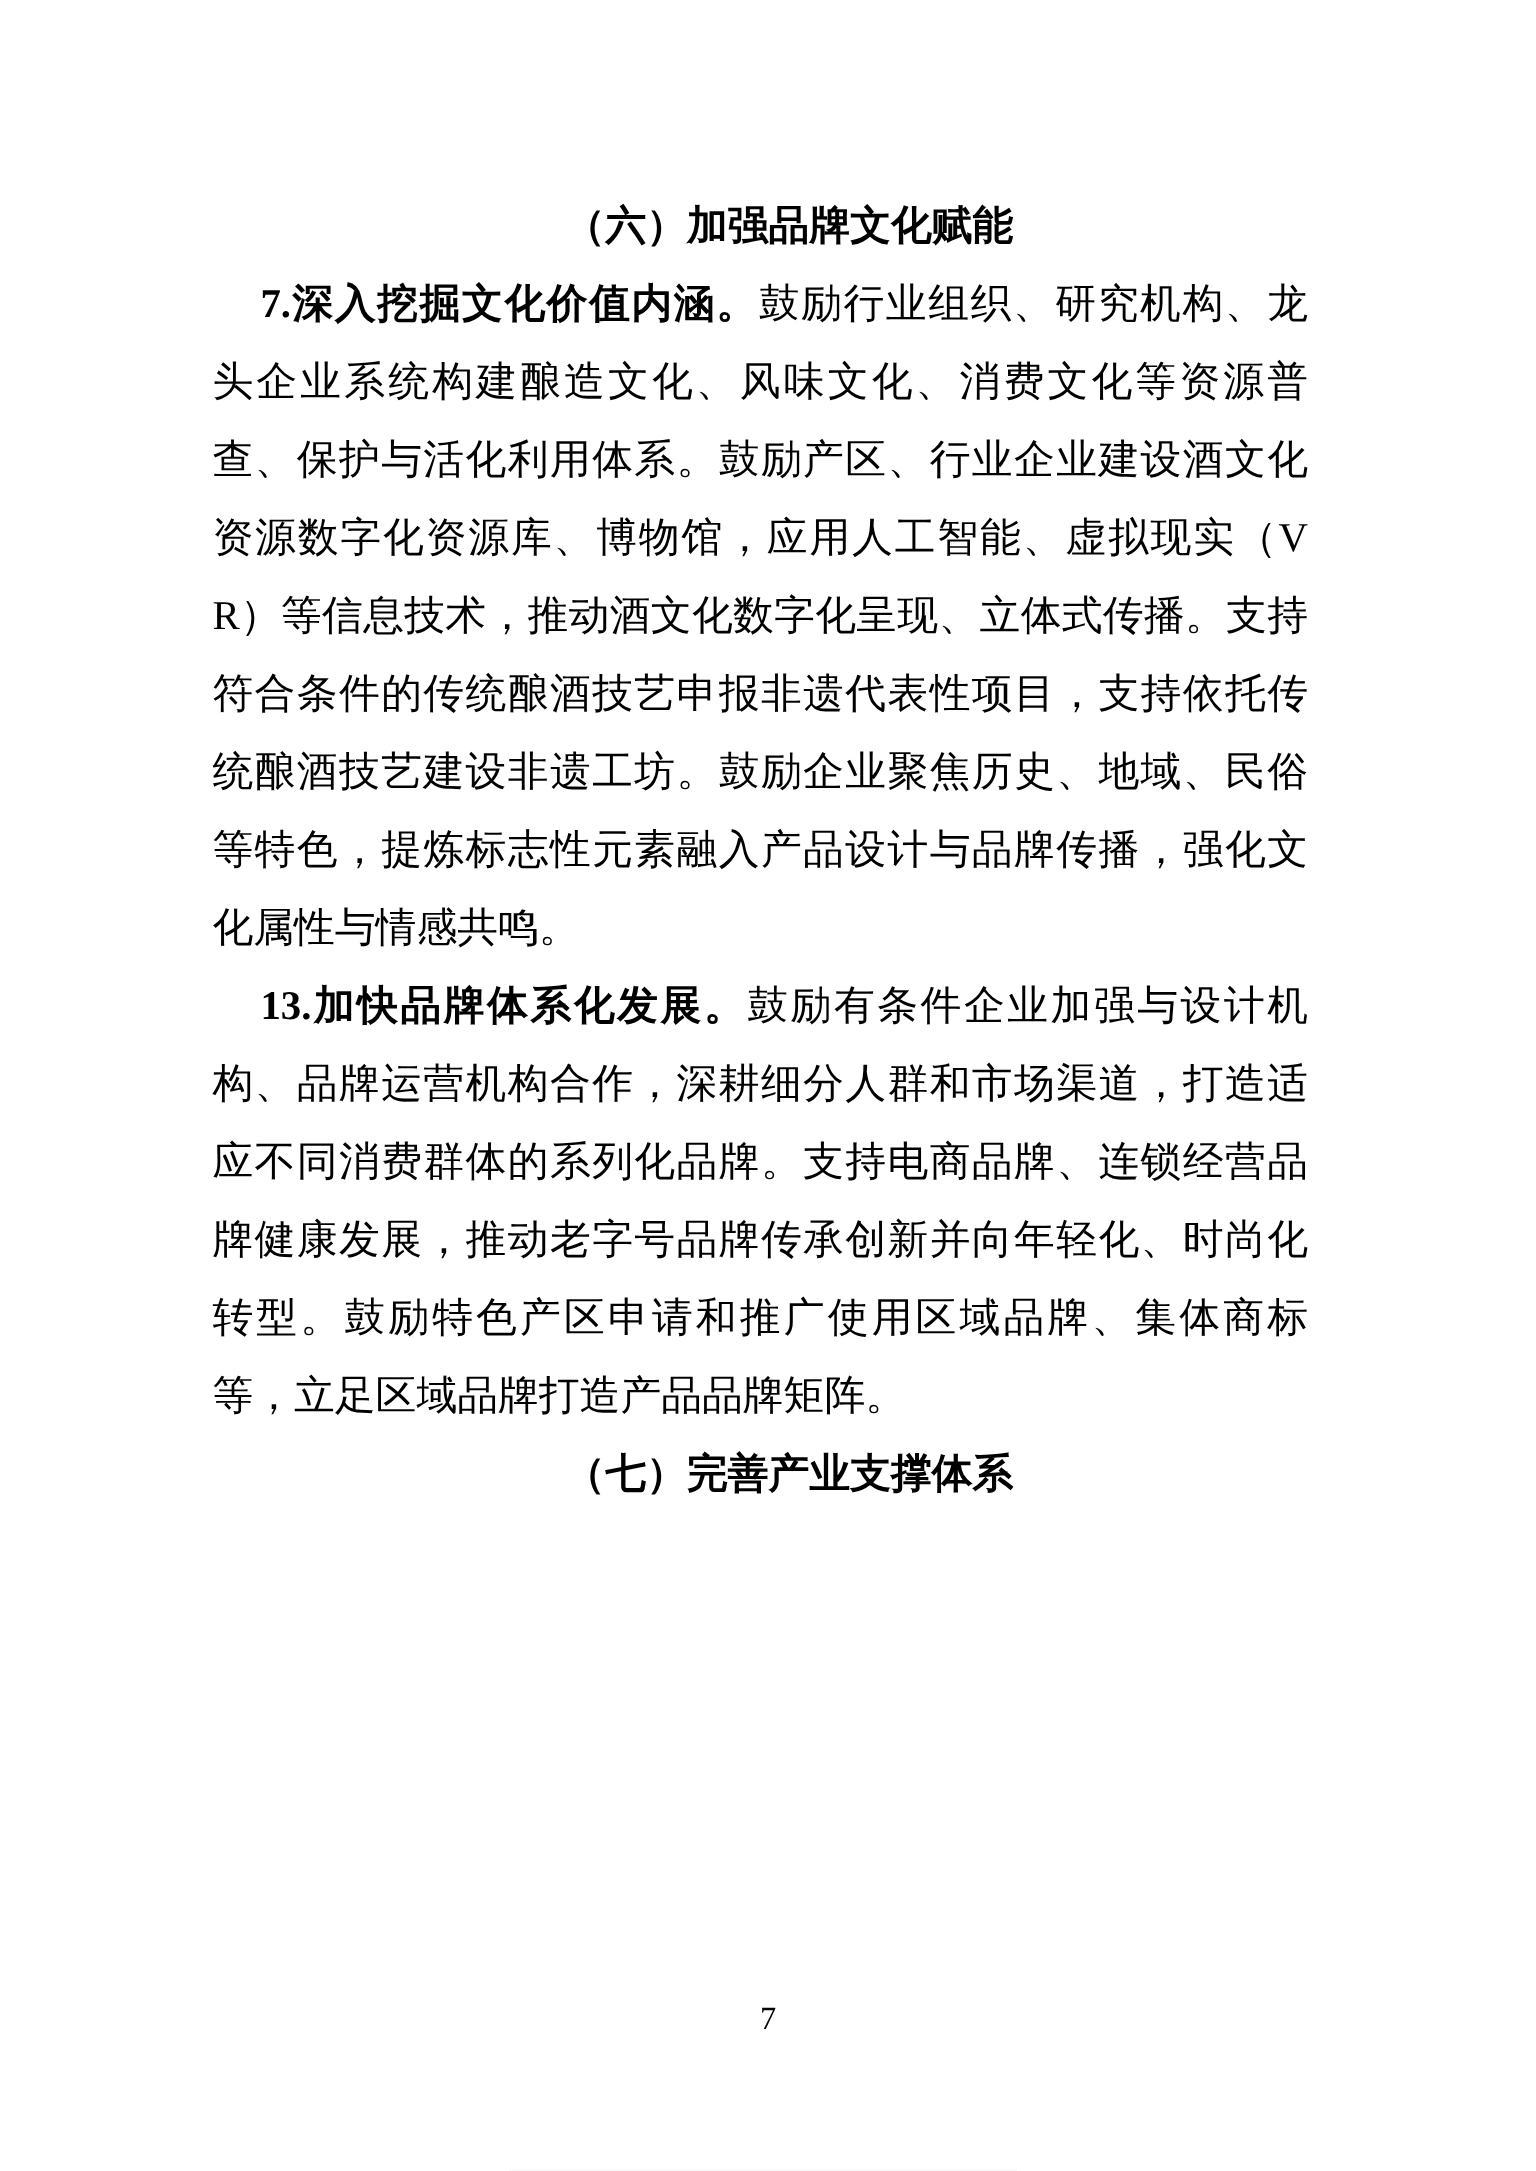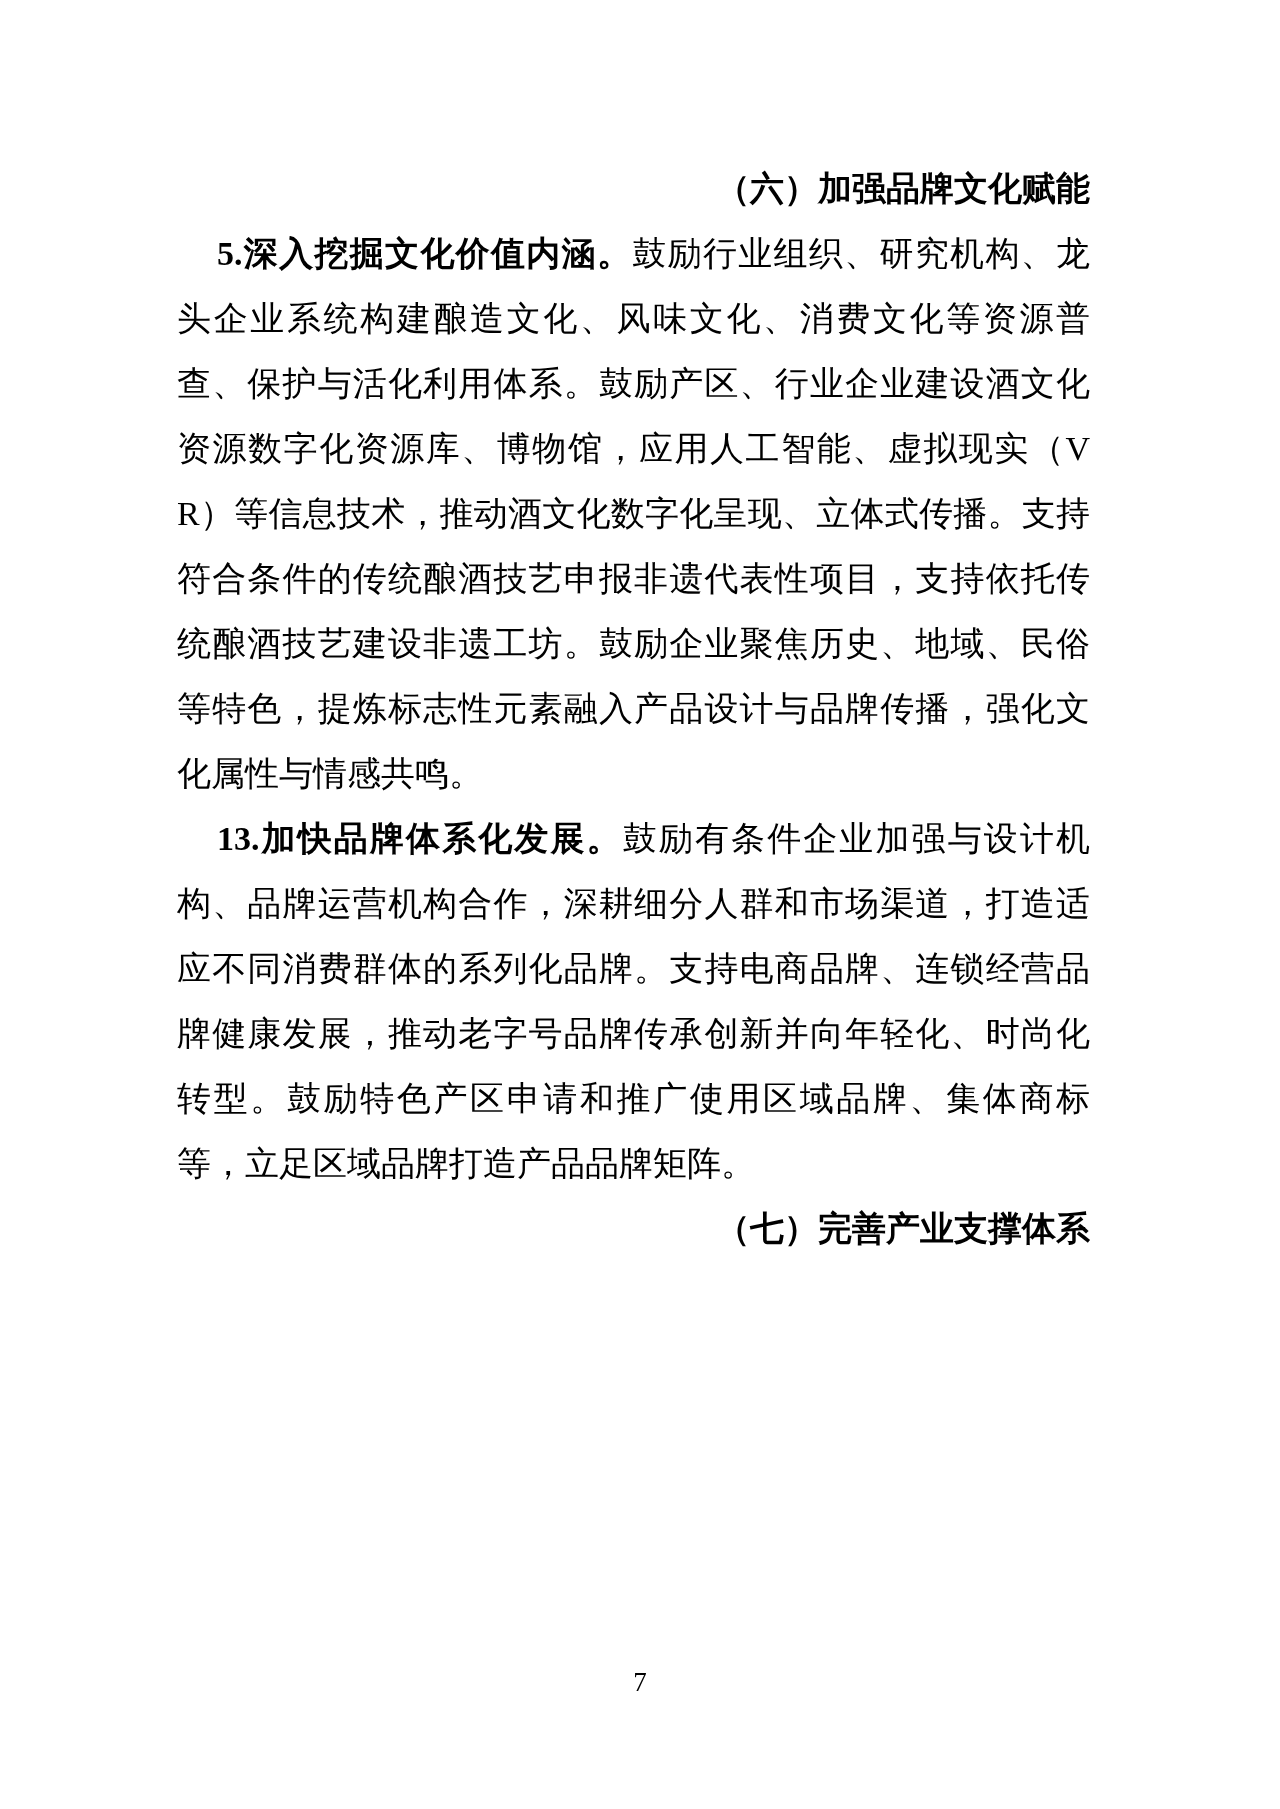--- a/index.html
+++ b/index.html
@@ -26,21 +26,21 @@
     line-height: 65px;
     text-align: justify;
     text-justify: inter-ideograph;
     word-break: break-all;
   }
   .doc-heading {
     margin: 0;
     font-size: 34px;
     font-weight: 700;
     text-indent: 48px;
-    text-align: right;
+    text-align: center;
   }
   .doc-para {
     margin: 0;
     text-indent: 40px;
   }
   .doc-para .lead {
     font-weight: 700;
   }
   .page-number {
     position: absolute;
@@ -54,21 +54,21 @@
   }
 </style>
 </head>
 <body>
 
 <div class="page">
   <div class="content">
 
     <p class="doc-heading">（六）加强品牌文化赋能</p>
 
-    <p class="doc-para"><span class="lead">5.深入挖掘文化价值内涵。</span><span>鼓励行业组织、研究机构、龙头企业系统构建酿造文化、风味文化、消费文化等资源普查、保护与活化利用体系。鼓励产区、行业企业建设酒文化资源数字化资源库、博物馆，应用人工智能、虚拟现实（VR）等信息技术，推动酒文化数字化呈现、立体式传播。支持符合条件的传统酿酒技艺申报非遗代表性项目，支持依托传统酿酒技艺建设非遗工坊。鼓励企业聚焦历史、地域、民俗等特色，提炼标志性元素融入产品设计与品牌传播，强化文化属性与情感共鸣。</span></p>
+    <p class="doc-para"><span class="lead">7.深入挖掘文化价值内涵。</span><span>鼓励行业组织、研究机构、龙头企业系统构建酿造文化、风味文化、消费文化等资源普查、保护与活化利用体系。鼓励产区、行业企业建设酒文化资源数字化资源库、博物馆，应用人工智能、虚拟现实（VR）等信息技术，推动酒文化数字化呈现、立体式传播。支持符合条件的传统酿酒技艺申报非遗代表性项目，支持依托传统酿酒技艺建设非遗工坊。鼓励企业聚焦历史、地域、民俗等特色，提炼标志性元素融入产品设计与品牌传播，强化文化属性与情感共鸣。</span></p>
 
     <p class="doc-para"><span class="lead">13.加快品牌体系化发展。</span><span>鼓励有条件企业加强与设计机构、品牌运营机构合作，深耕细分人群和市场渠道，打造适应不同消费群体的系列化品牌。支持电商品牌、连锁经营品牌健康发展，推动老字号品牌传承创新并向年轻化、时尚化转型。鼓励特色产区申请和推广使用区域品牌、集体商标等，立足区域品牌打造产品品牌矩阵。</span></p>
 
 
     <p class="doc-heading">（七）完善产业支撑体系</p>
 
   </div>
 
   <div class="page-number">7</div>
 </div>

